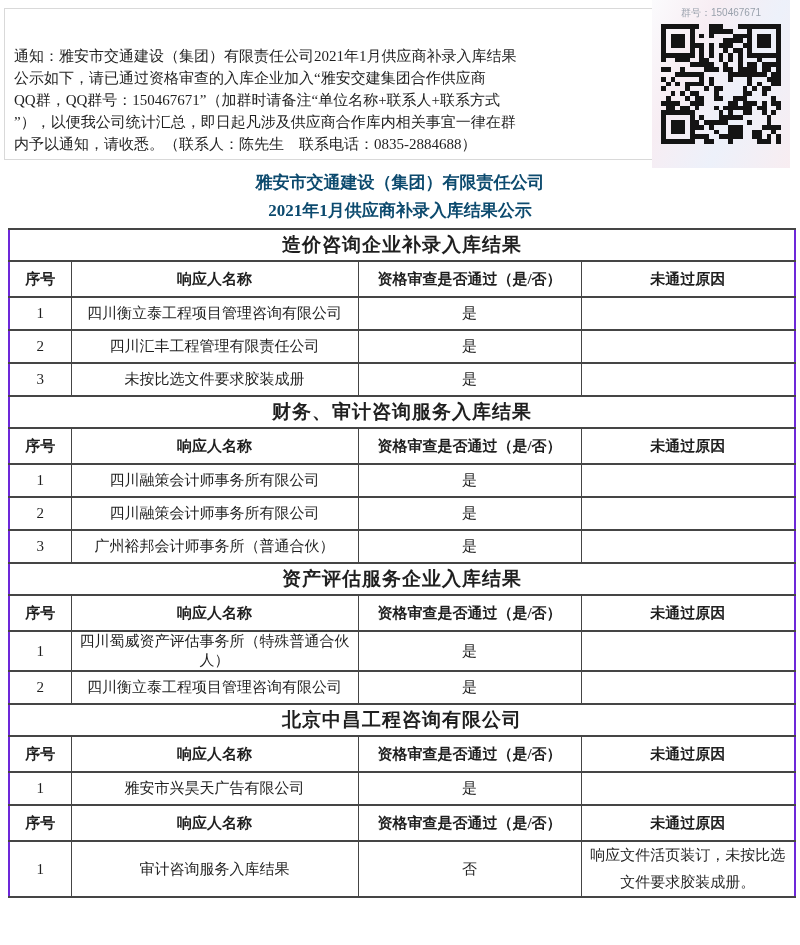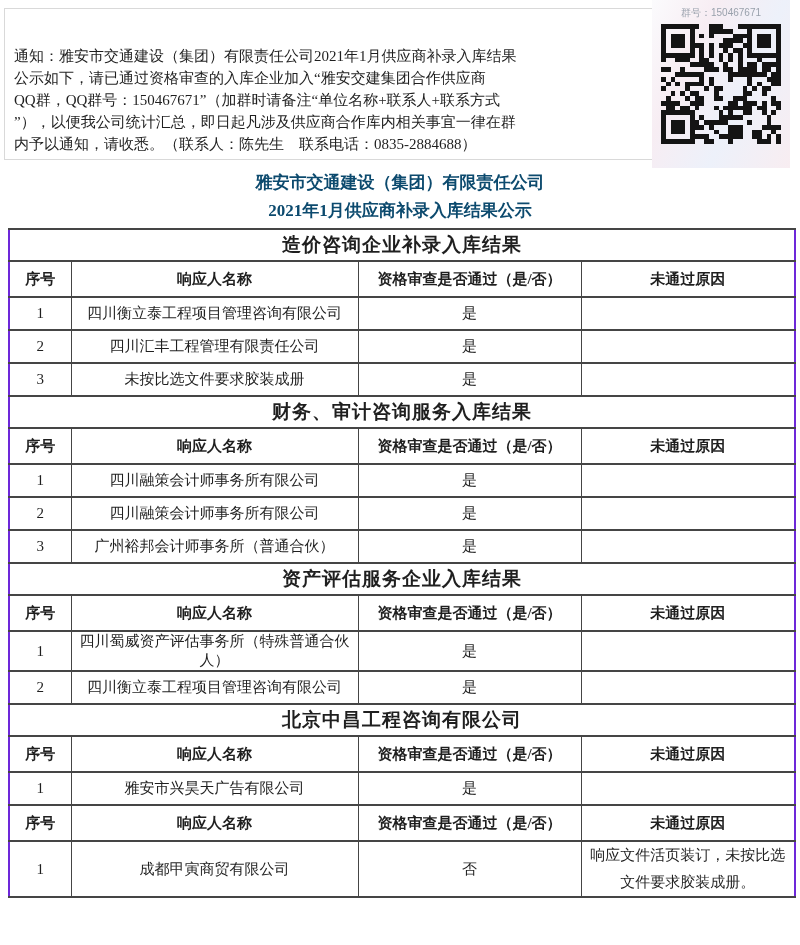--- a/index.html
+++ b/index.html
@@ -503,18 +503,18 @@
         <td class="reason-cell"></td>
       </tr>
       <tr class="head-row">
         <th>序号</th>
         <th>响应人名称</th>
         <th>资格审查是否通过（是/否）</th>
         <th>未通过原因</th>
       </tr>
       <tr class="data-row">
         <td>1</td>
-        <td>成都甲寅商贸有限公司</td>
+        <td>审计咨询服务入库结果</td>
         <td>否</td>
         <td class="reason-cell">响应文件活页装订，未按比选文件要求胶装成册。</td>
       </tr>
     </tbody>
 </table>
 
 </body></html>

